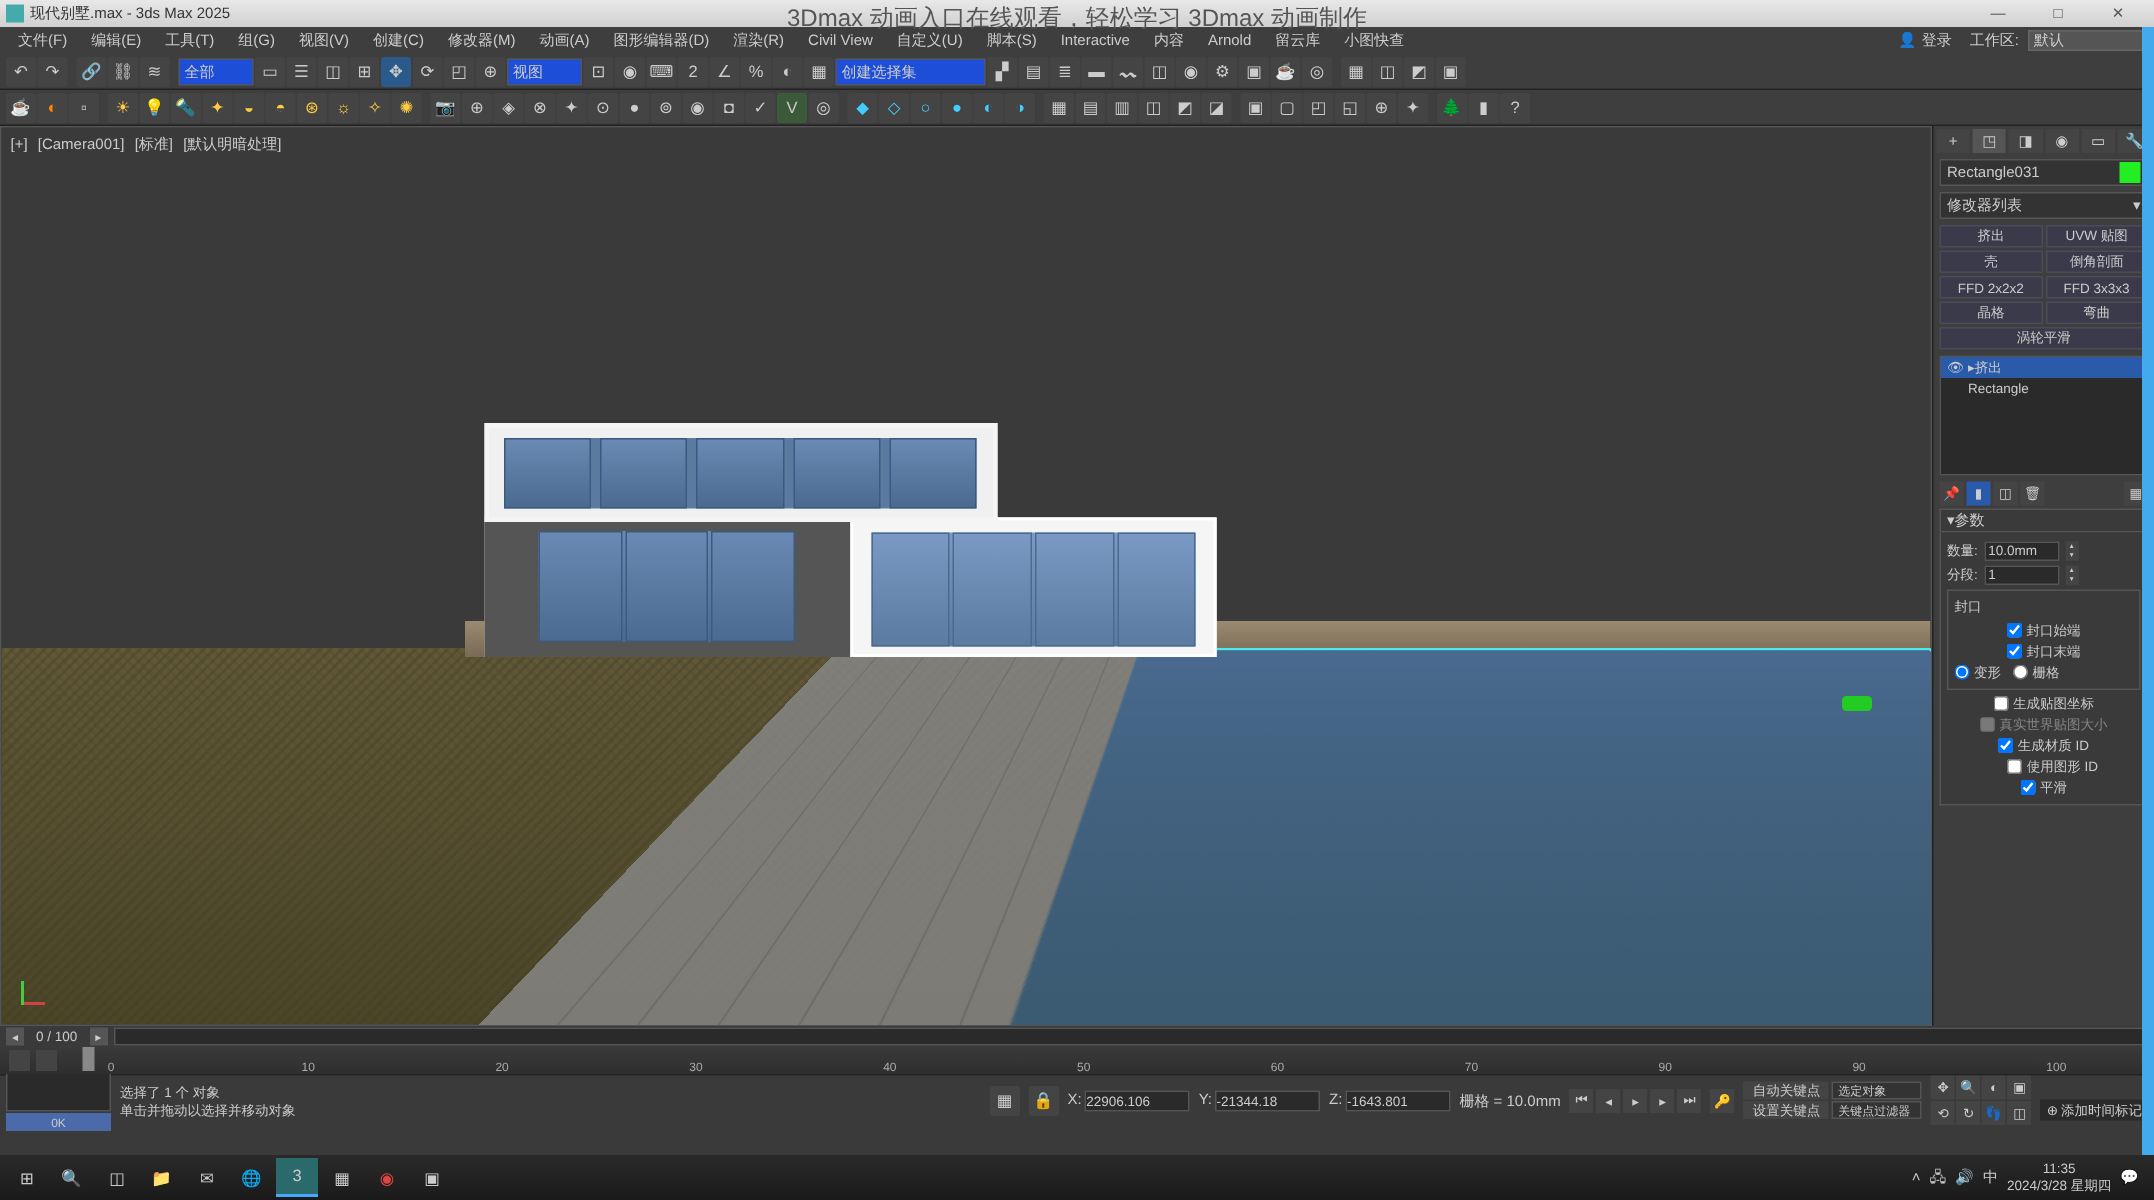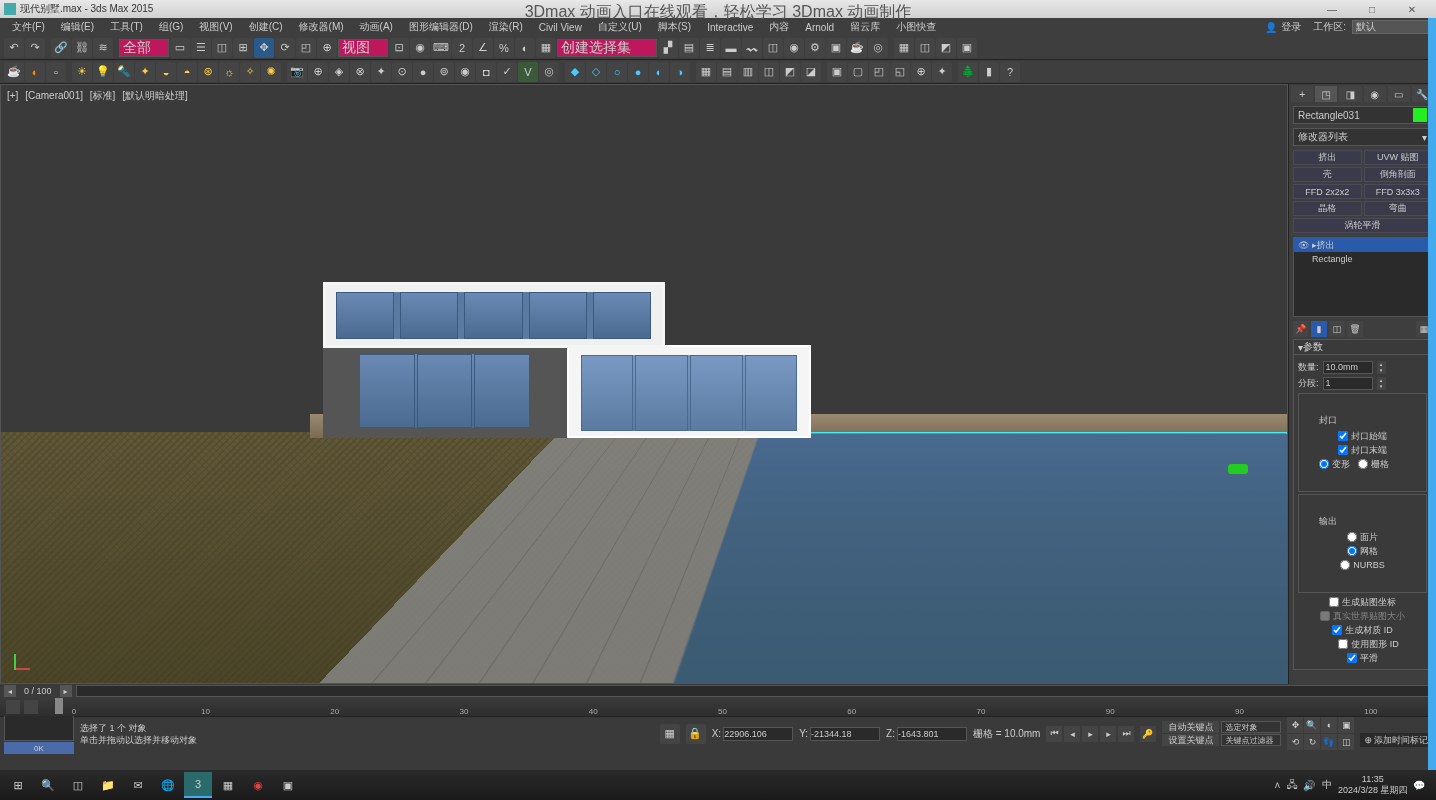--- a/index.html
+++ b/index.html
@@ -16,21 +16,21 @@
 .menubar .menu { padding: 0 8px; cursor: pointer; }
 .menubar .spacer { flex: 1; }
 .menubar .right-item { padding: 0 6px; display: flex; align-items: center; gap: 3px; }
 .search-box { background: #555; border: 1px solid #666; width: 80px; height: 14px; color: #ccc; padding: 0 3px; font-size: 10px; font-family: Liberation Serif, serif; }
 
 .toolbar { height: 24px; background: #3e3e3e; border-bottom: 1px solid #222; display: flex; align-items: center; padding: 0 4px; gap: 1px; overflow: hidden; }
 .toolbar2 { height: 24px; background: #3e3e3e; border-bottom: 1px solid #222; display: flex; align-items: center; padding: 0 4px; gap: 1px; overflow: hidden; }
 .tbtn { width: 20px; height: 20px; background: #444; display: flex; align-items: center; justify-content: center; cursor: pointer; font-size: 11px; border-radius: 2px; }
 .tbtn.active { background: #2a5a8a; }
 .tsep { width: 4px; }
-.tdrop { min-width: 50px; height: 18px; background: #be185d; border: 1px solid #555; padding: 0 3px; font-size: 14px; display: flex; align-items: center; }
+.tdrop { min-width: 50px; height: 18px; background: #1d4ed8; border: 1px solid #555; padding: 0 3px; font-size: 10px; display: flex; align-items: center; }
 .tpath { flex: 1; min-width: 150px; height: 18px; background: #333; border: 1px solid #555; padding: 0 4px; font-size: 10px; display: flex; align-items: center; color: #999; }
 
 .main { display: flex; height: 600px; }
 .viewport-wrap { flex: 1; background: #3a3a3a; position: relative; border: 1px solid #555; }
 .vp-label { position: absolute; top: 4px; left: 6px; font-size: 10px; color: #ccc; z-index: 2; }
 .vp-label span { margin-right: 4px; }
 .viewport { width: 100%; height: 100%; position: relative; overflow: hidden; }
 
 
 .sky { position: absolute; top: 0; left: 0; right: 0; height: 70%; background: #3a3a3a; }
@@ -72,21 +72,21 @@
 .mod-icon { width: 16px; height: 16px; background: #444; cursor: pointer; display:flex; align-items:center; justify-content:center; font-size:9px; }
 .mod-icon.active { background: #2a5aaa; }
 .rollout { margin: 2px 4px; }
 .rollout-head { height: 16px; background: #3a3a3a; border: 1px solid #555; padding: 0 4px; display: flex; align-items: center; cursor: pointer; font-size: 10px; }
 .rollout-body { background: #3a3a3a; border: 1px solid #555; border-top: none; padding: 4px; font-size: 9px; }
 .param-row { display: flex; align-items: center; height: 16px; gap: 4px; }
 .param-row label { flex: 0 0 auto; }
 .spinner { width: 50px; height: 13px; background: #2a2a2a; border: 1px solid #555; color: #ccc; padding: 0 2px; display: flex; align-items: center; font-size: 9px; }
 .spin-arrows { width: 9px; height: 13px; background: #444; display: flex; flex-direction: column; }
 .spin-arrows div { flex: 1; font-size: 5px; text-align: center; line-height: 6px; }
-.fieldset { border: 1px solid #555; padding: 20px; margin: 2px 0; }
+.fieldset { border: 1px solid #555; padding: 4px; margin: 2px 0; }
 .fieldset-title { font-size: 9px; margin-bottom: 2px; }
 .chk, .rad { display: flex; align-items: center; gap: 3px; height: 14px; justify-content: center; }
 .chk input, .rad input { width: 10px; height: 10px; }
 
 .timeline-scroll { height: 14px; background: #3a3a3a; display: flex; align-items: center; padding: 0 4px; gap: 4px; }
 .ts-btn { width: 12px; height: 12px; background: #555; display: flex; align-items: center; justify-content: center; cursor: pointer; font-size: 8px; }
 .ts-track { flex: 1; height: 12px; background: #2a2a2a; border: 1px solid #555; }
 .ts-label { font-size: 9px; padding: 0 4px; }
 
 .timeline-ruler { height: 18px; background: linear-gradient(#3a3a3a,#2e2e2e); display: flex; position: relative; padding: 0 20px 0 60px; }
@@ -115,21 +115,21 @@
 
 .right-edge { position: absolute; right: 0; top: 18px; bottom: 30px; width: 8px; background: #4ae; z-index: 50; }
 </style>
 </head>
 <body>
 
 <div class="right-edge"></div>
 
 <div class="titlebar">
   <div class="icon"></div>
-  <span>现代别墅.max - 3ds Max 2015</span>
+  <span>现代别墅.max - 3ds Max 2025</span>
   <div class="spacer"></div>
   <div class="winbtn">—</div>
   <div class="winbtn">□</div>
   <div class="winbtn close">✕</div>
 </div>
 
 <div class="overlay-text">3Dmax 动画入口在线观看，轻松学习 3Dmax 动画制作</div>
 
 <div class="menubar">
   <span class="menu">文件(F)</span>
@@ -385,35 +385,20 @@
             <div class="rad">
                 <input type="radio" checked="" style="">
                 <span>变形</span>
               </div>
             <div class="rad">
                 <input type="radio" style="">
                 <span>栅格</span>
               </div>
           </div>
         </div>
-        <div class="fieldset">
-          <div class="fieldset-title">输出</div>
-          <div class="rad">
-              <input type="radio" style="">
-              <span>面片</span>
-            </div>
-          <div class="rad">
-              <input type="radio" checked="" style="">
-              <span>网格</span>
-            </div>
-          <div class="rad">
-              <input type="radio" style="">
-              <span>NURBS</span>
-            </div>
-        </div>
         <div class="chk">
             <input type="checkbox" style="">
             <span>生成贴图坐标</span>
           </div>
         <div class="chk" style="opacity:.5">
             <input type="checkbox" disabled="" style="">
             <span>真实世界贴图大小</span>
           </div>
         <div class="chk">
             <input type="checkbox" checked="" style="">

